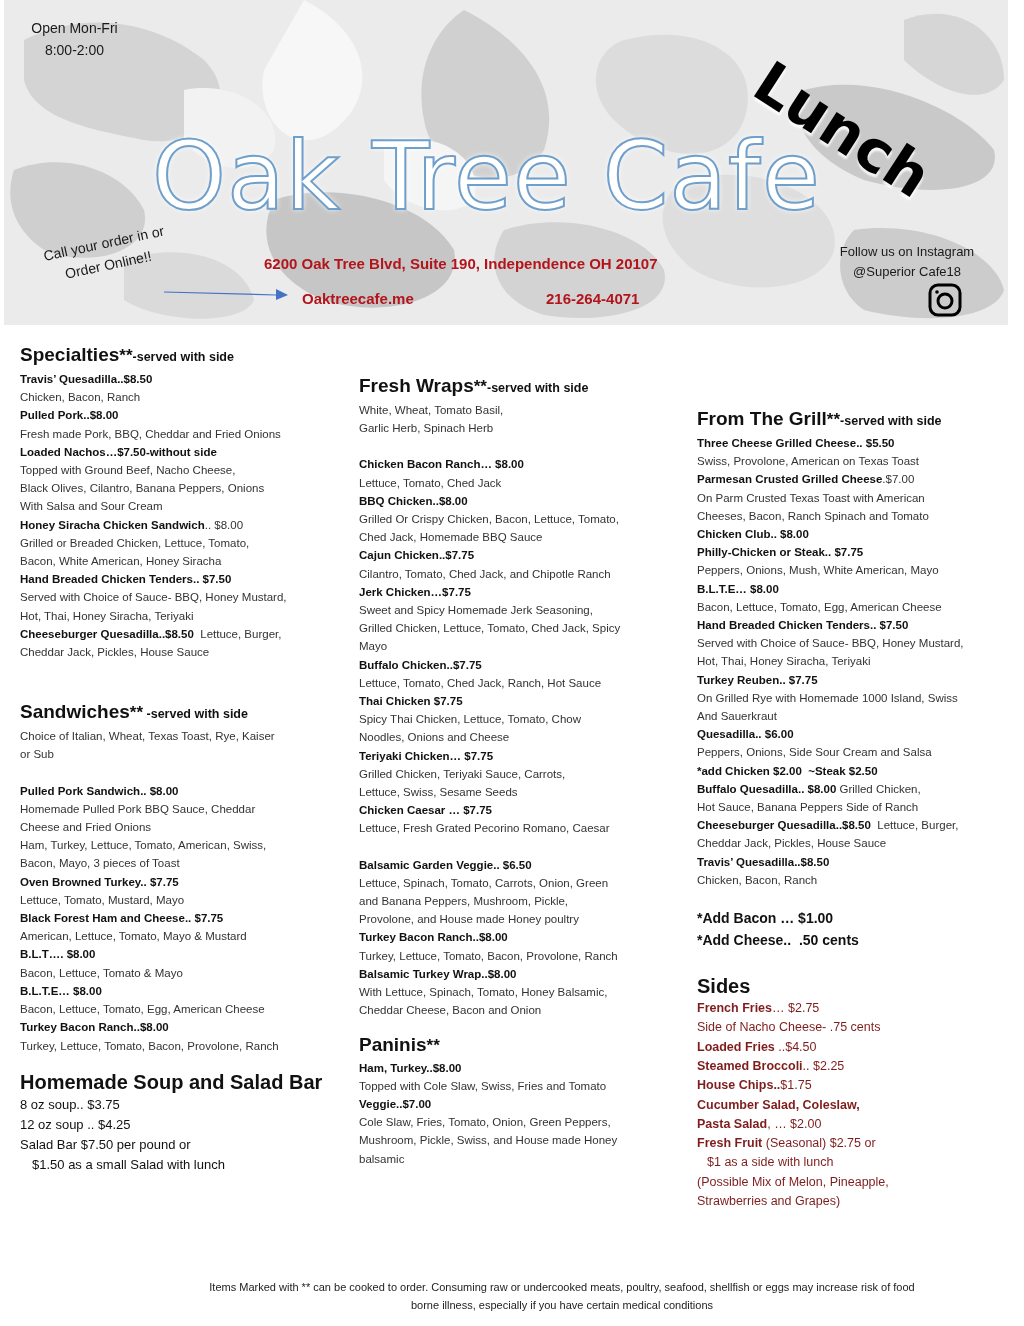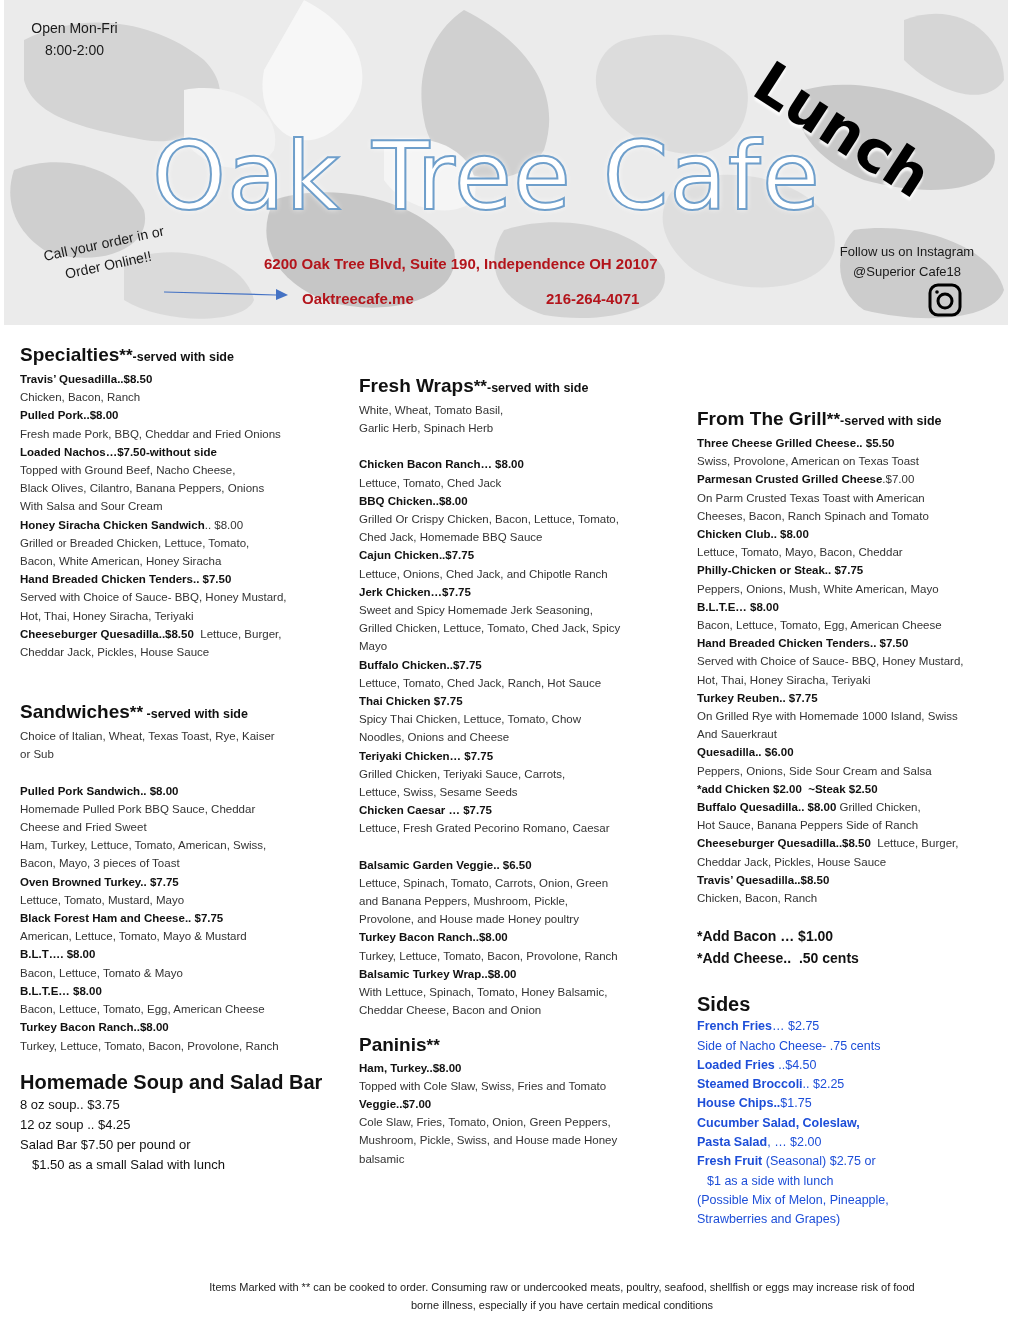--- a/index.html
+++ b/index.html
@@ -50,21 +50,21 @@
   .sec-title .stars { font-size: 17px; }
   .item-name { font-weight: bold; color: #111; }
   .desc { color: #333; }
   .gap { height: 18px; }
   .gap-lg { height: 36px; }
   .indent { padding-left: 12px; }
   .indent-sm { padding-left: 10px; }
 
   .soup { font-size: 13px; line-height: 20px; color: #111; }
   .addons { font-size: 14px; line-height: 22px; font-weight: bold; color: #111; }
-  .sides { font-size: 12.5px; line-height: 19.3px; color: #1d4ed8; }
+  .sides { font-size: 12.5px; line-height: 19.3px; color: #7f1d1d; }
 
   .footer {
     position: absolute; left: 130px; top: 1279px; width: 864px;
     text-align: center; font-size: 11px; line-height: 17.5px; color: #222;
   }
 </style>
 </head>
 <body>
 
 <div class="banner">
@@ -154,21 +154,21 @@
   <div class="gap-lg"></div>
 
   <section style="margin-top:2px">
     <div class="sec-title"><span>Sandwiches</span><span class="stars">**</span><span class="sub" style="white-space:pre"> -served with side</span></div>
     <div class="desc">Choice of Italian, Wheat, Texas Toast, Rye, Kaiser</div>
     <div class="desc">or Sub</div>
     <div class="gap"></div>
     <div>
         <div class="item-name">Pulled Pork Sandwich.. $8.00</div>
         <div class="desc">Homemade Pulled Pork BBQ Sauce, Cheddar</div>
-        <div class="desc">Cheese and Fried Sweet</div>
+        <div class="desc">Cheese and Fried Onions</div>
       </div>
     <div>
         <div class="desc">Ham, Turkey, Lettuce, Tomato, American, Swiss,</div>
         <div class="desc">Bacon, Mayo, 3 pieces of Toast</div>
       </div>
     <div>
         <div class="item-name">Oven Browned Turkey.. $7.75</div>
         <div class="desc">Lettuce, Tomato, Mustard, Mayo</div>
       </div>
     <div>
@@ -208,21 +208,21 @@
         <div class="item-name">Chicken Bacon Ranch… $8.00</div>
         <div class="desc">Lettuce, Tomato, Ched Jack</div>
       </div>
     <div>
         <div class="item-name">BBQ Chicken..$8.00</div>
         <div class="desc">Grilled Or Crispy Chicken, Bacon, Lettuce, Tomato,</div>
         <div class="desc">Ched Jack,  Homemade BBQ Sauce</div>
       </div>
     <div>
         <div class="item-name">Cajun Chicken..$7.75</div>
-        <div class="desc">Lettuce, Onions, Ched Jack, and Chipotle Ranch</div>
+        <div class="desc">Cilantro, Tomato, Ched Jack, and Chipotle Ranch</div>
       </div>
     <div>
         <div class="item-name">Jerk Chicken…$7.75</div>
         <div class="desc">Sweet and Spicy Homemade Jerk Seasoning,</div>
         <div class="desc">Grilled Chicken, Lettuce, Tomato, Ched Jack, Spicy</div>
         <div class="desc">Mayo</div>
       </div>
     <div>
         <div class="item-name">Buffalo Chicken..$7.75</div>
         <div class="desc">Lettuce, Tomato, Ched Jack, Ranch, Hot Sauce</div>
@@ -281,21 +281,20 @@
         <div class="item-name">Three Cheese Grilled Cheese.. $5.50</div>
         <div class="desc">Swiss, Provolone, American on Texas Toast</div>
       </div>
     <div>
         <div><span class="item-name">Parmesan Crusted Grilled Cheese</span><span class="desc">.$7.00</span></div>
         <div class="desc">On Parm Crusted Texas Toast with American</div>
         <div class="desc">Cheeses, Bacon, Ranch Spinach and Tomato</div>
       </div>
     <div>
         <div class="item-name">Chicken Club.. $8.00</div>
-        <div class="desc">Lettuce, Tomato, Mayo, Bacon, Cheddar</div>
       </div>
     <div>
         <div class="item-name">Philly-Chicken or Steak.. $7.75</div>
         <div class="desc">Peppers, Onions, Mush, White American, Mayo</div>
       </div>
     <div>
         <div class="item-name">B.L.T.E… $8.00</div>
         <div class="desc">Bacon, Lettuce, Tomato, Egg, American Cheese</div>
       </div>
     <div>

